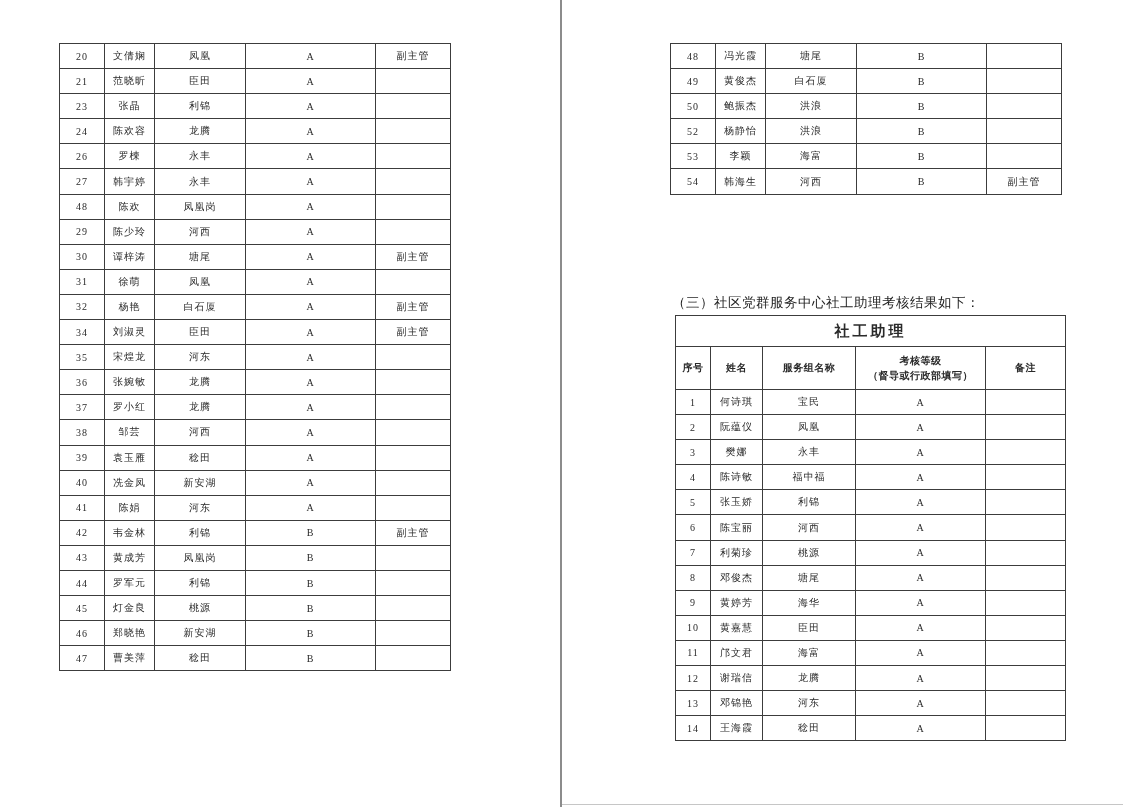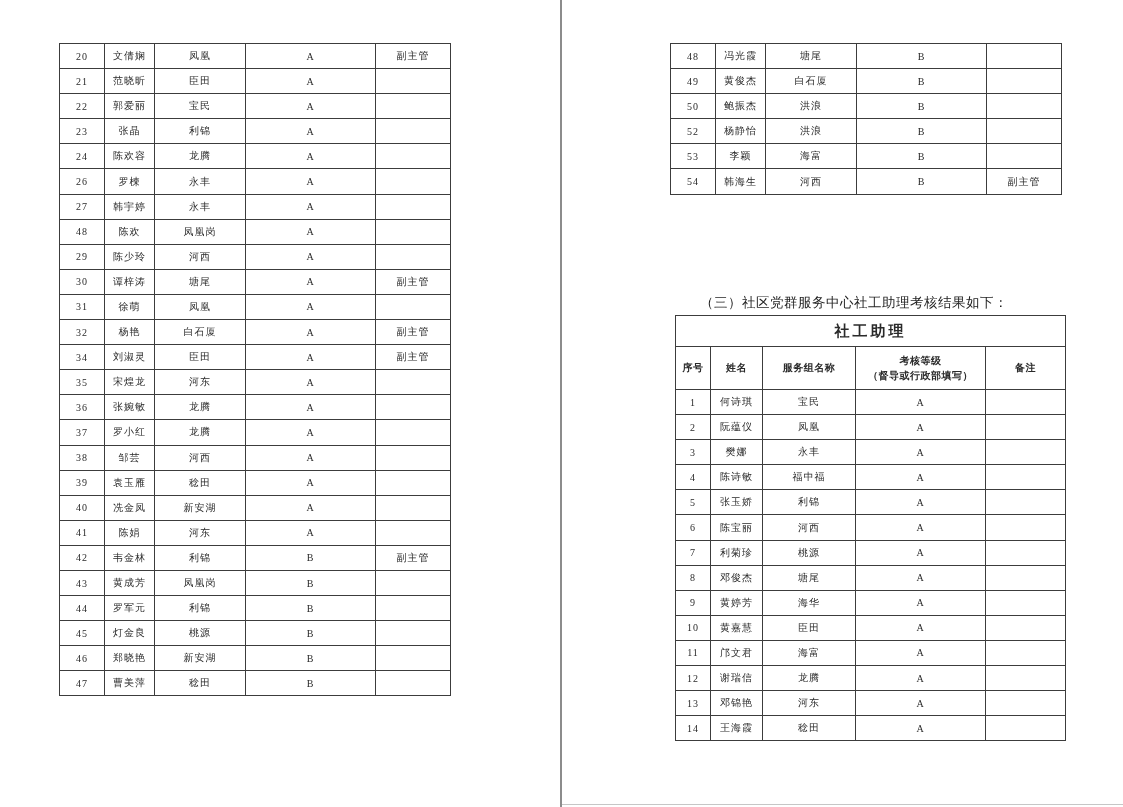--- a/index.html
+++ b/index.html
@@ -69,21 +69,20 @@
   .t1 .c5 { width: 75px; }
 
   
   .section-heading {
     position: absolute;
     left: 110px;            
     top: 294px;
     font-size: 13.5px;
     letter-spacing: 0.5px;
     color: #1e1e1e;
-    margin-left: 28px;
   }
 
   
   #assistant-table { left: 113px; top: 315px; width: 390px; }
   .t2 .c1 { width: 35px; }
   .t2 .c2 { width: 52px; }
   .t2 .c3 { width: 93px; }
   .t2 .c4 { width: 130px; }
   .t2 .c5 { width: 80px; }
   .t2 th.table-title {
@@ -122,27 +121,20 @@
             <td>20</td>
             <td>文倩娴</td>
             <td>凤凰</td>
             <td>A</td>
             <td>副主管</td>
           </tr>
           <tr>
             <td>21</td>
             <td>范晓昕</td>
             <td>臣田</td>
-            <td>A</td>
-            <td></td>
-          </tr>
-          <tr>
-            <td>22</td>
-            <td>郭爱丽</td>
-            <td>宝民</td>
             <td>A</td>
             <td></td>
           </tr>
           <tr>
             <td>23</td>
             <td>张晶</td>
             <td>利锦</td>
             <td>A</td>
             <td></td>
           </tr>

